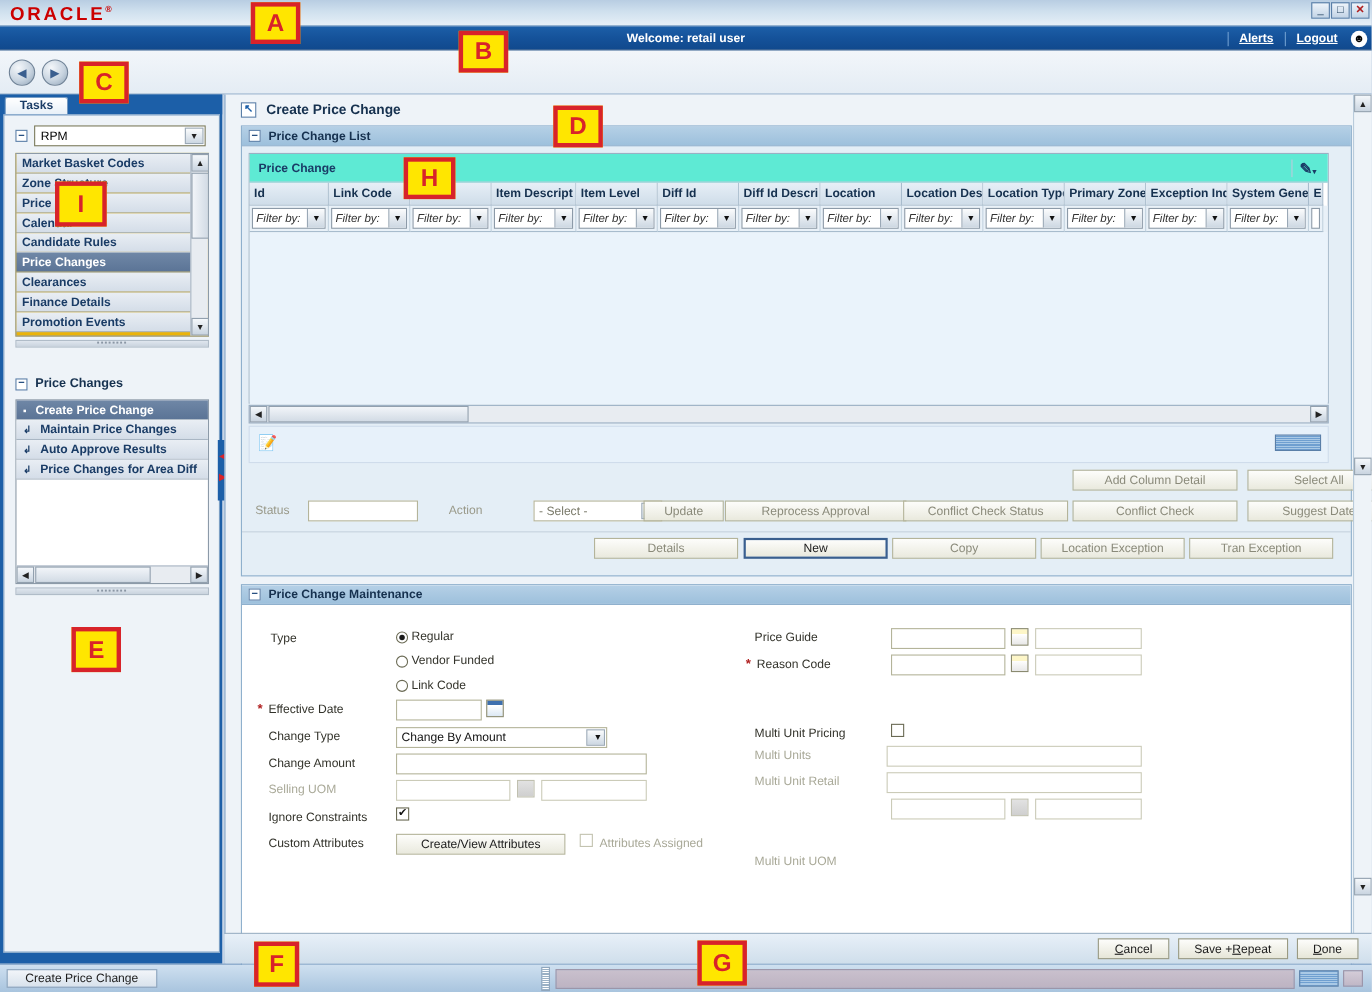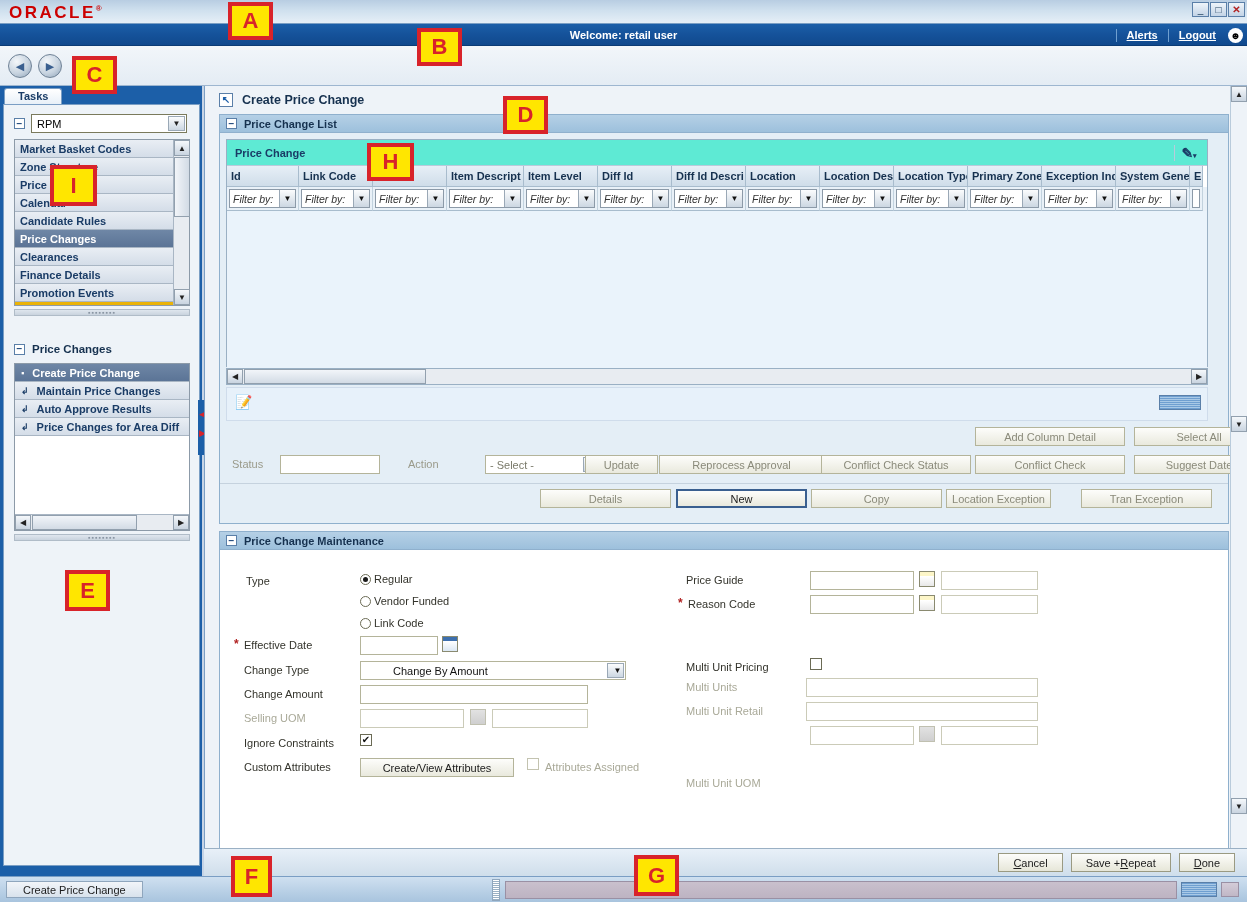--- a/index.html
+++ b/index.html
@@ -675,21 +675,21 @@
         <div class="btn" style="position:absolute; left:755px; top:2px; width:150px;">Conflict Check</div>
         <div class="btn" style="position:absolute; left:914px; top:2px; width:130px;">Suggest Date</div>
       </div>
 
       <div class="sep-line"></div>
 
       <div class="row-c">
         <div class="btn" style="position:absolute; left:320px; top:0; width:131px;">Details</div>
         <div class="btn default enabled" style="position:absolute; left:456px; top:0; width:131px;">New</div>
         <div class="btn" style="position:absolute; left:591px; top:0; width:131px;">Copy</div>
-        <div class="btn" style="position:absolute; left:726px; top:0; width:105px;text-align:right;">Location Exception</div>
+        <div class="btn" style="position:absolute; left:726px; top:0; width:131px;text-align:right;">Location Exception</div>
         <div class="btn" style="position:absolute; left:861px; top:0; width:131px;">Tran Exception</div>
       </div>
     </div>
 
     <div class="pcm-panel">
       <div class="pcm-head">
         <span class="expander">−</span>
         <span>Price Change Maintenance</span>
       </div>
 
@@ -706,21 +706,21 @@
         <span class="radio"></span>
         <span class="form-label" style="position:static;">Link Code</span>
       </div>
 
       <span class="req" style="position:absolute; left:14px; top:105px; font-size:12px;">*</span>
       <span class="form-label" style="left:24px; top:107px;">Effective Date</span>
       <div class="txtbox" style="position:absolute; left:140px; top:104px; width:78px;"></div>
       <span class="cal-icon" style="position:absolute; left:222px; top:104px;"></span>
 
       <span class="form-label" style="left:24px; top:132px;">Change Type</span>
-      <div class="sel" style="position:absolute; left:140px; top:129px; width:266px;padding-left:28px;">
+      <div class="sel" style="position:absolute; left:140px; top:129px; width:192px;">
         <span>Change By Amount</span>
         <span class="sel-arrow">▼</span>
       </div>
 
       <span class="form-label" style="left:24px; top:156px;">Change Amount</span>
       <div class="txtbox" style="position:absolute; left:140px; top:153px; width:228px;"></div>
 
       <span class="form-label dim" style="left:24px; top:180px;">Selling UOM</span>
       <div class="txtbox dim" style="position:absolute; left:140px; top:177px; width:104px;"></div>
       <span class="lov-icon dim" style="position:absolute; left:250px; top:177px;"></span>

